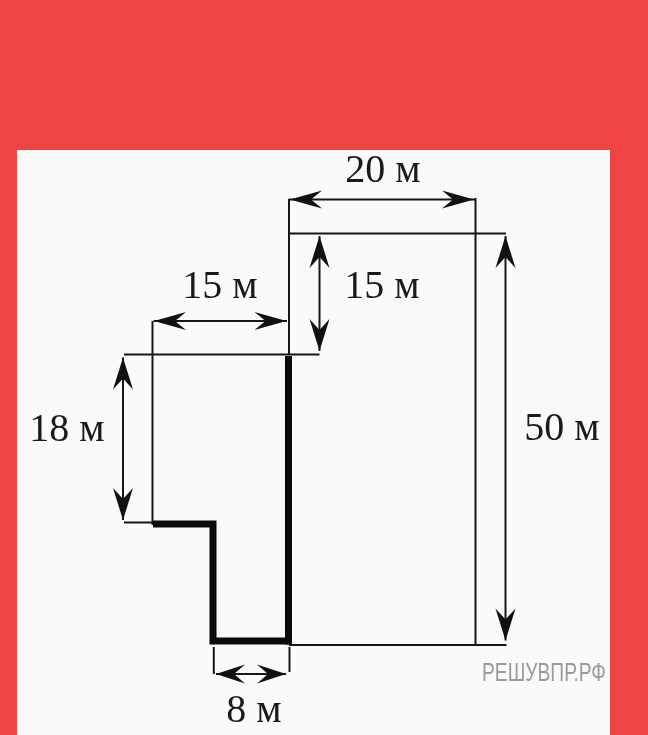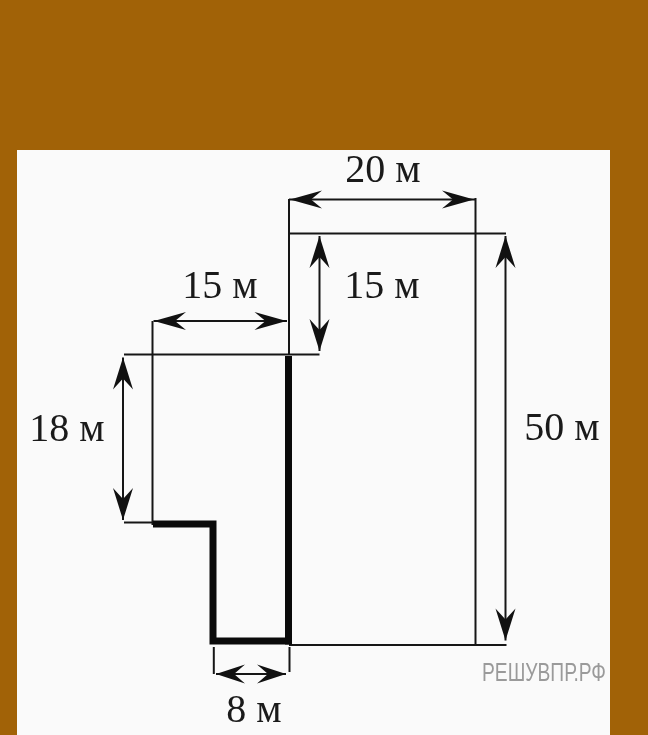--- a/index.html
+++ b/index.html
@@ -1,16 +1,16 @@
 <!DOCTYPE html>
 <html><head>
 <meta charset="utf-8">
 <style>
   html,body{margin:0;padding:0;background:#ffffff;}
-  .page{position:relative;width:648px;height:735px;background:#a16207;overflow:hidden;}
+  .page{position:relative;width:648px;height:735px;background:#ef4444;overflow:hidden;}
   svg{position:absolute;left:0;top:0;}
   text{font-family:"Liberation Serif", serif;fill:#1a1a1a;}
 </style>
 </head>
 <body>
 
 <div class="page">
 <svg width="648" height="735" viewBox="0 0 648 735">
 
   <rect x="17" y="150" width="593" height="585" fill="#fafafa"></rect>

